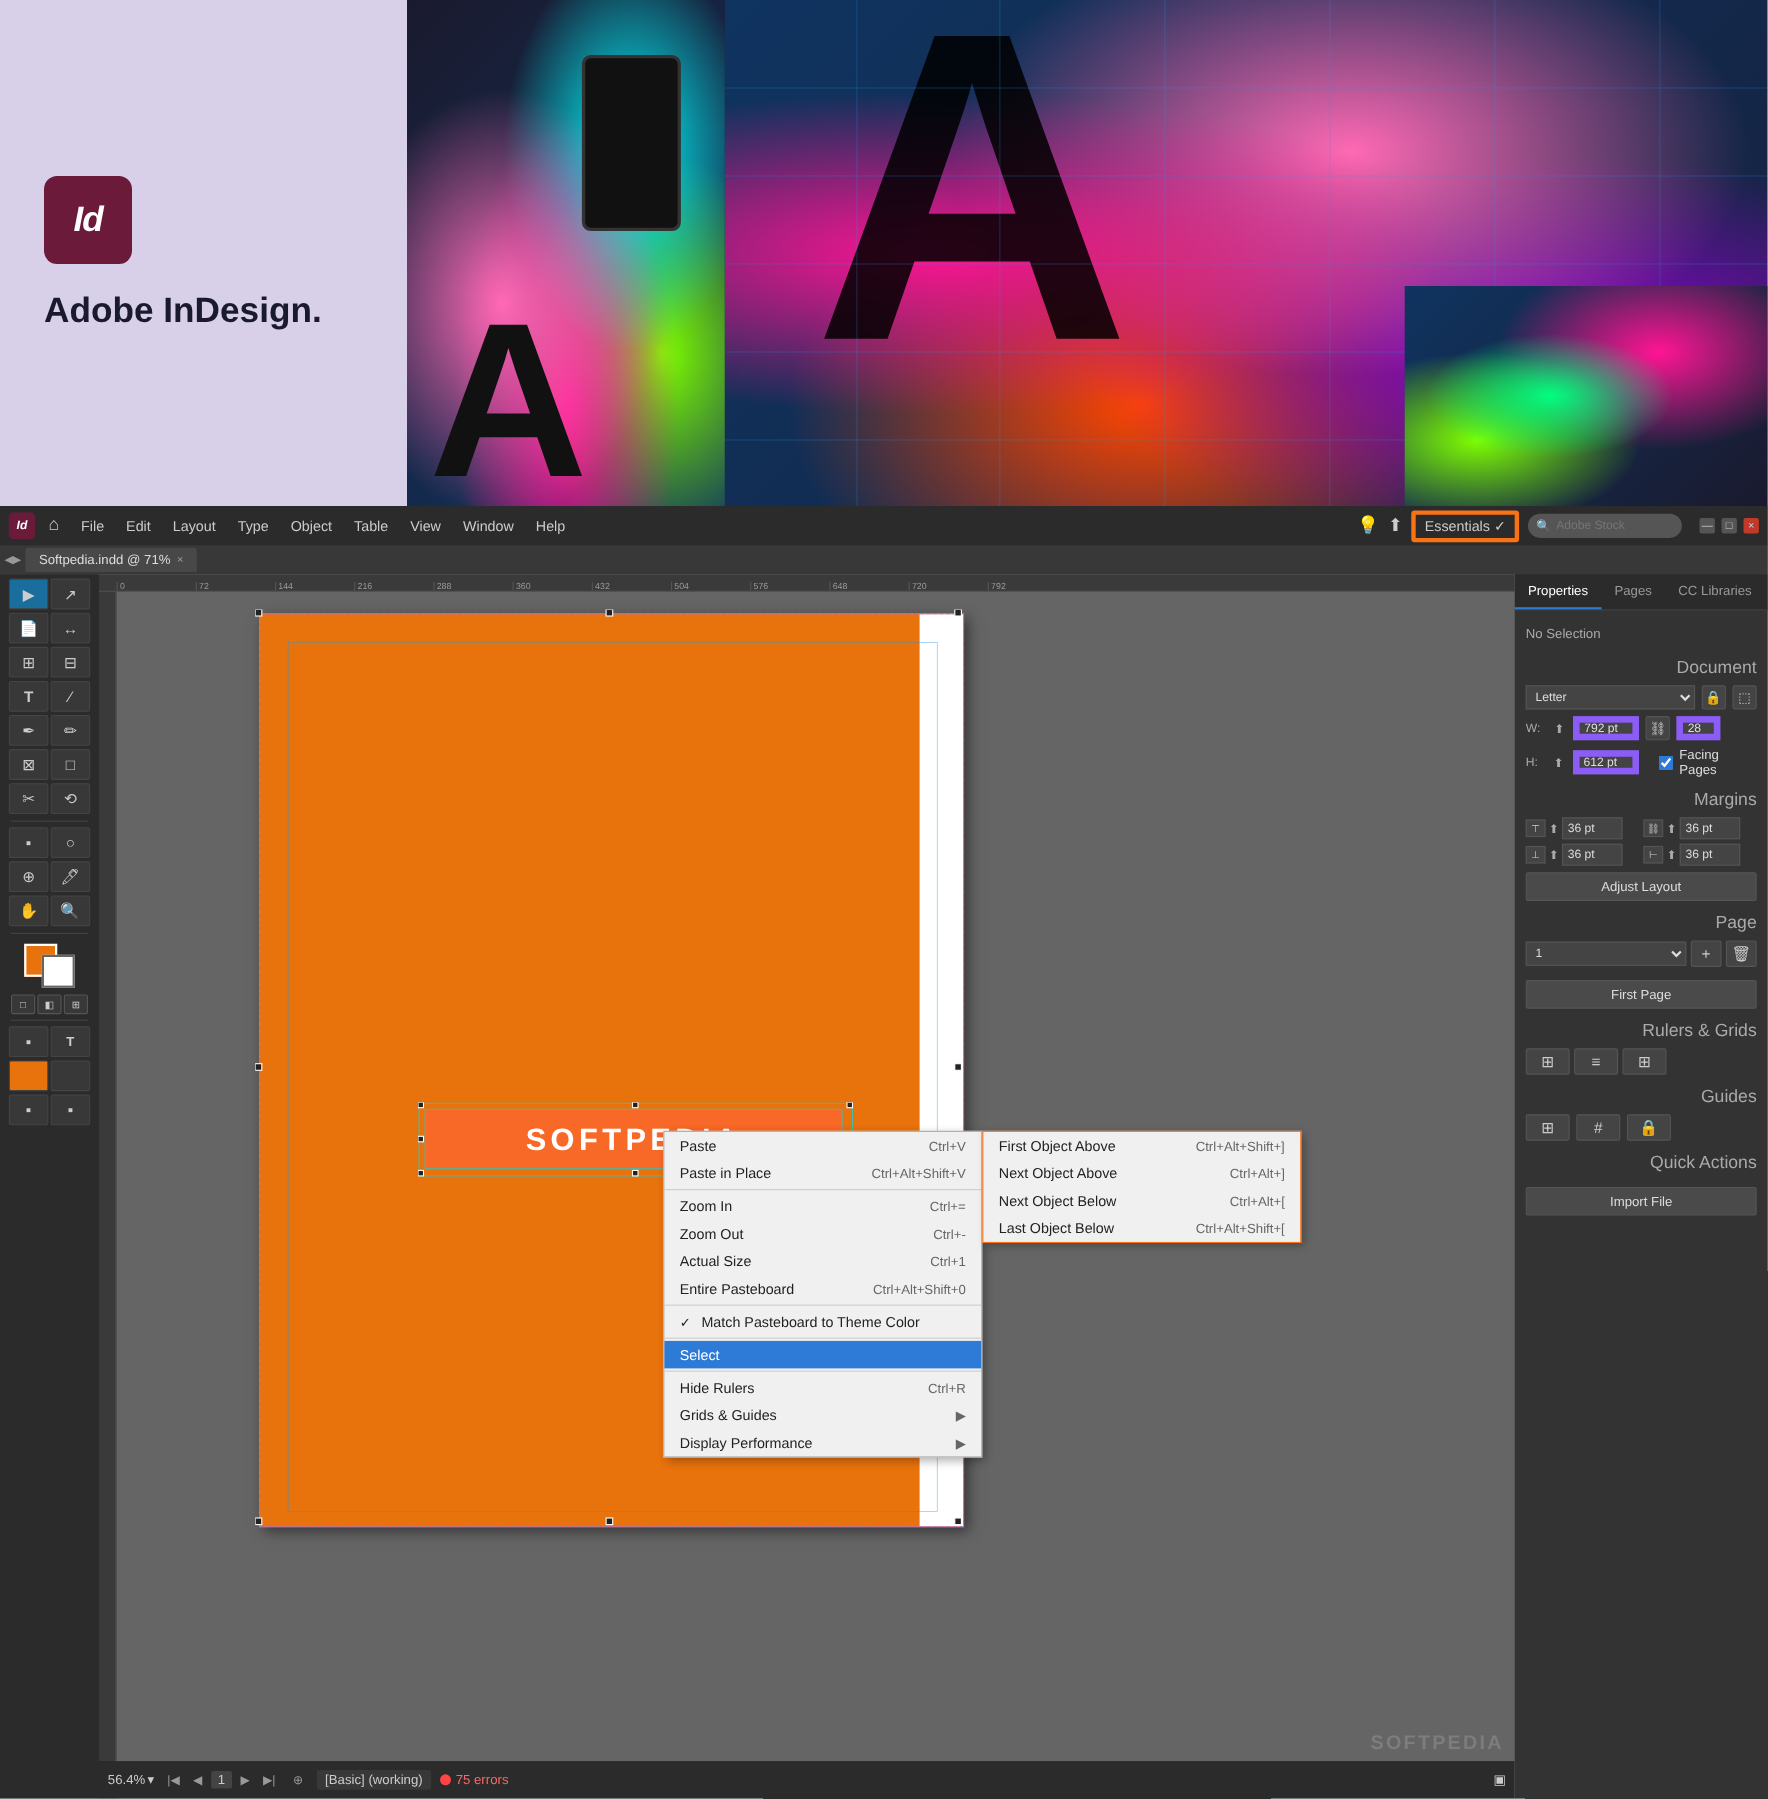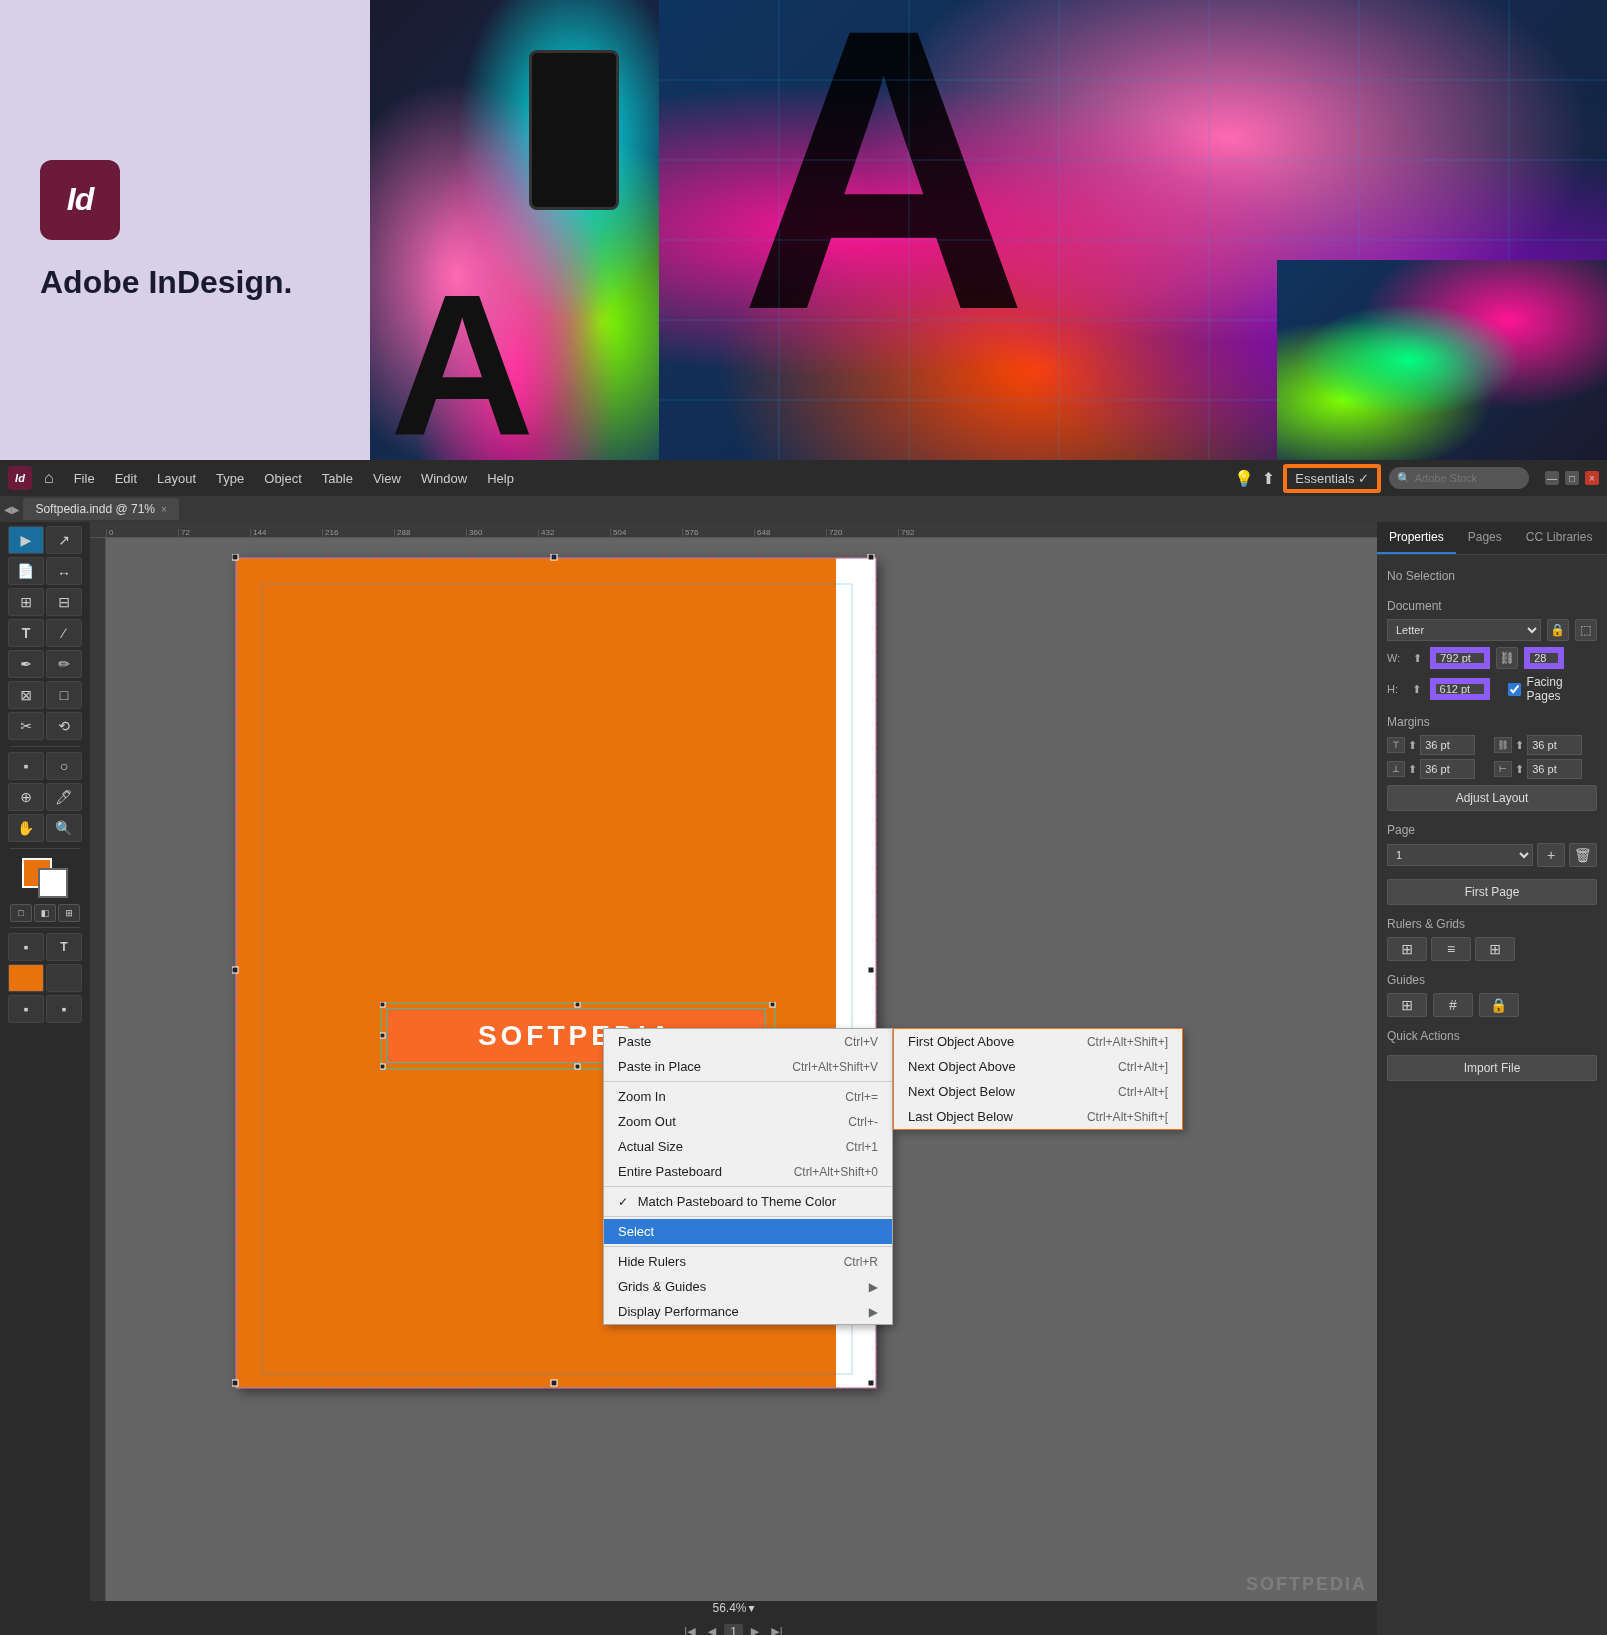--- a/index.html
+++ b/index.html
@@ -486,21 +486,20 @@
     
     .status-bar {
       width: 100%;
       height: 34px;
       background: #2b2b2b;
       display: flex;
       align-items: center;
       padding: 0 8px;
       gap: 8px;
       flex-shrink: 0;
-      flex-direction: column;
     }
     .status-zoom {
       color: #ccc;
       font-size: 12px;
       display: flex;
       align-items: center;
       gap: 2px;
     }
     .status-nav {
       display: flex;
@@ -573,22 +572,23 @@
     .panel-body {
       padding: 10px;
       flex: 1;
       overflow-y: auto;
     }
     .panel-section {
       margin-bottom: 12px;
     }
     .section-label {
       color: #aaa;
-      font-size: 12px;
+      font-size: 16px;
       margin-bottom: 6px;
+      text-align: right;
     }
     .no-selection {
       color: #aaa;
       font-size: 12px;
       padding: 4px 0;
     }
     .prop-row {
       display: flex;
       align-items: center;
       gap: 6px;

